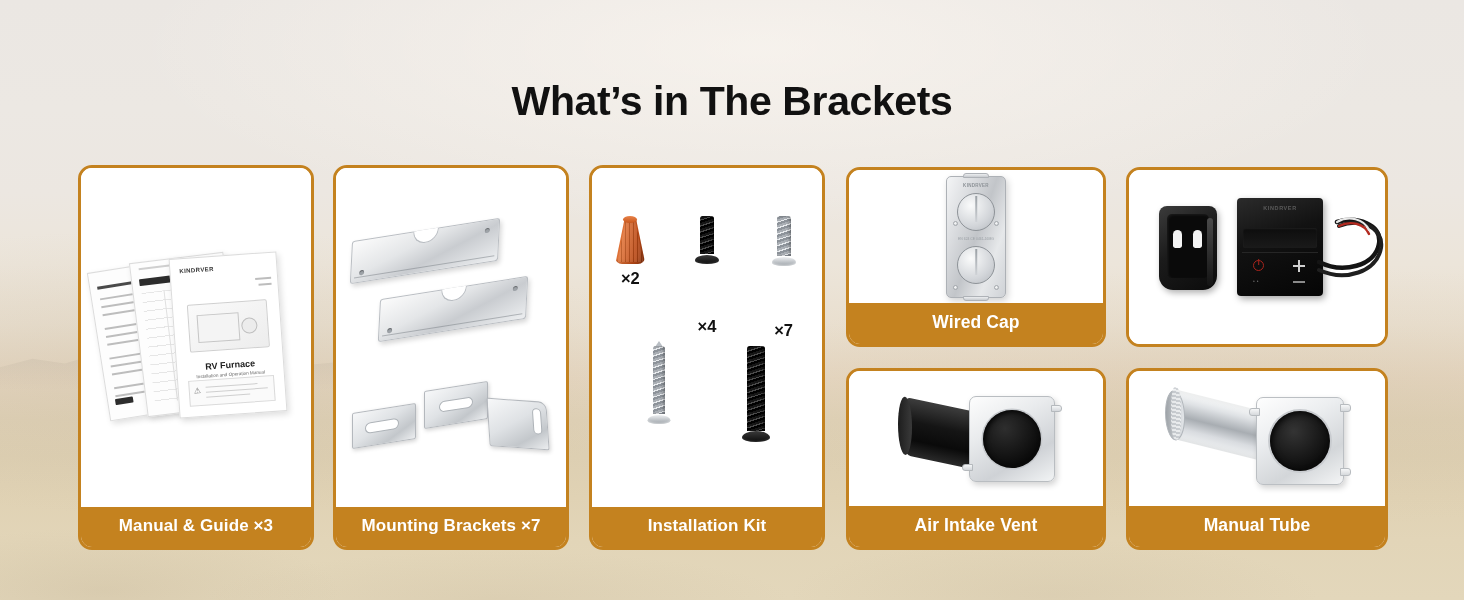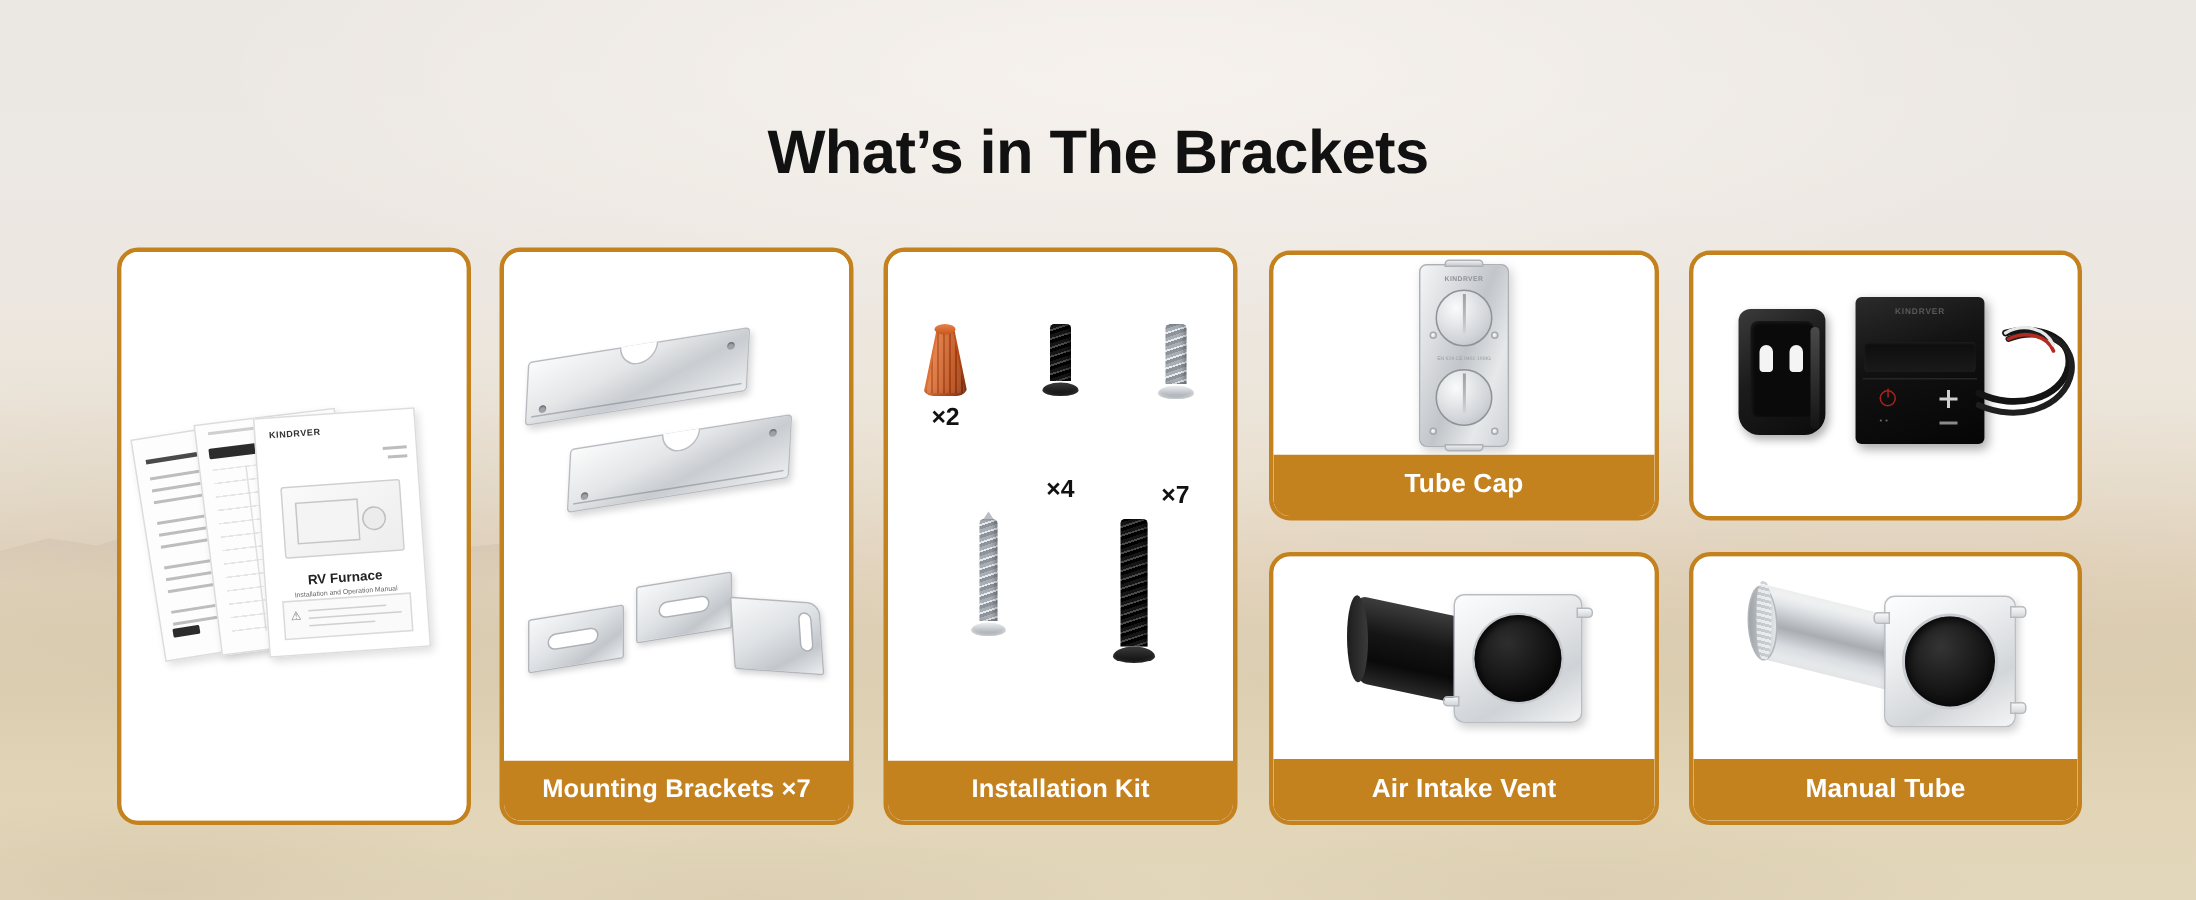--- a/index.html
+++ b/index.html
@@ -343,20 +343,21 @@
         <div class="warnbox">
           <div class="wl" style="top:6px; width:52px;"></div>
           <div class="wl" style="top:11px; width:62px;"></div>
           <div class="wl" style="top:16px; width:44px;"></div>
         </div>
         <div class="txtline" style="top:24px; left:auto; right:6px; width:16px;"></div>
         <div class="txtline" style="top:30px; left:auto; right:6px; width:13px;"></div>
       </div>
     </div>
   </div>
+  <div class="card-label">Manual &amp; Guide ×3</div>
 </div>
 
 <div class="card tall" id="card-brackets">
   <div class="card-media">
     <div class="brk-wrap">
       <div class="plate" style="left:14px; top:62px; width:150px; height:42px; transform:rotate(-9deg) skewX(-12deg);">
         <div class="notch"></div>
         <div class="hole" style="left:8px; bottom:6px;"></div>
         <div class="hole" style="right:9px; top:7px;"></div>
         <div class="lip"></div>
@@ -439,21 +440,21 @@
       <div class="vhole h1"></div>
       <div class="vspec">EN 624
 CE 0461-16MG</div>
       <div class="vhole h2"></div>
       <div class="vscrew" style="left:6px; top:44px;"></div>
       <div class="vscrew" style="right:6px; top:44px;"></div>
       <div class="vscrew" style="left:6px; bottom:7px;"></div>
       <div class="vscrew" style="right:6px; bottom:7px;"></div>
     </div>
   </div>
-  <div class="card-label">Tube Cap</div>
+  <div class="card-label">Wired Cap</div>
 </div>
 
 <div class="card" id="card-wired">
   <div class="card-media">
     <div class="wc">
       <div class="wc-base">
         <div class="kh l"></div>
           <div class="kh r"></div>
           <div class="rail"></div>
       </div>

